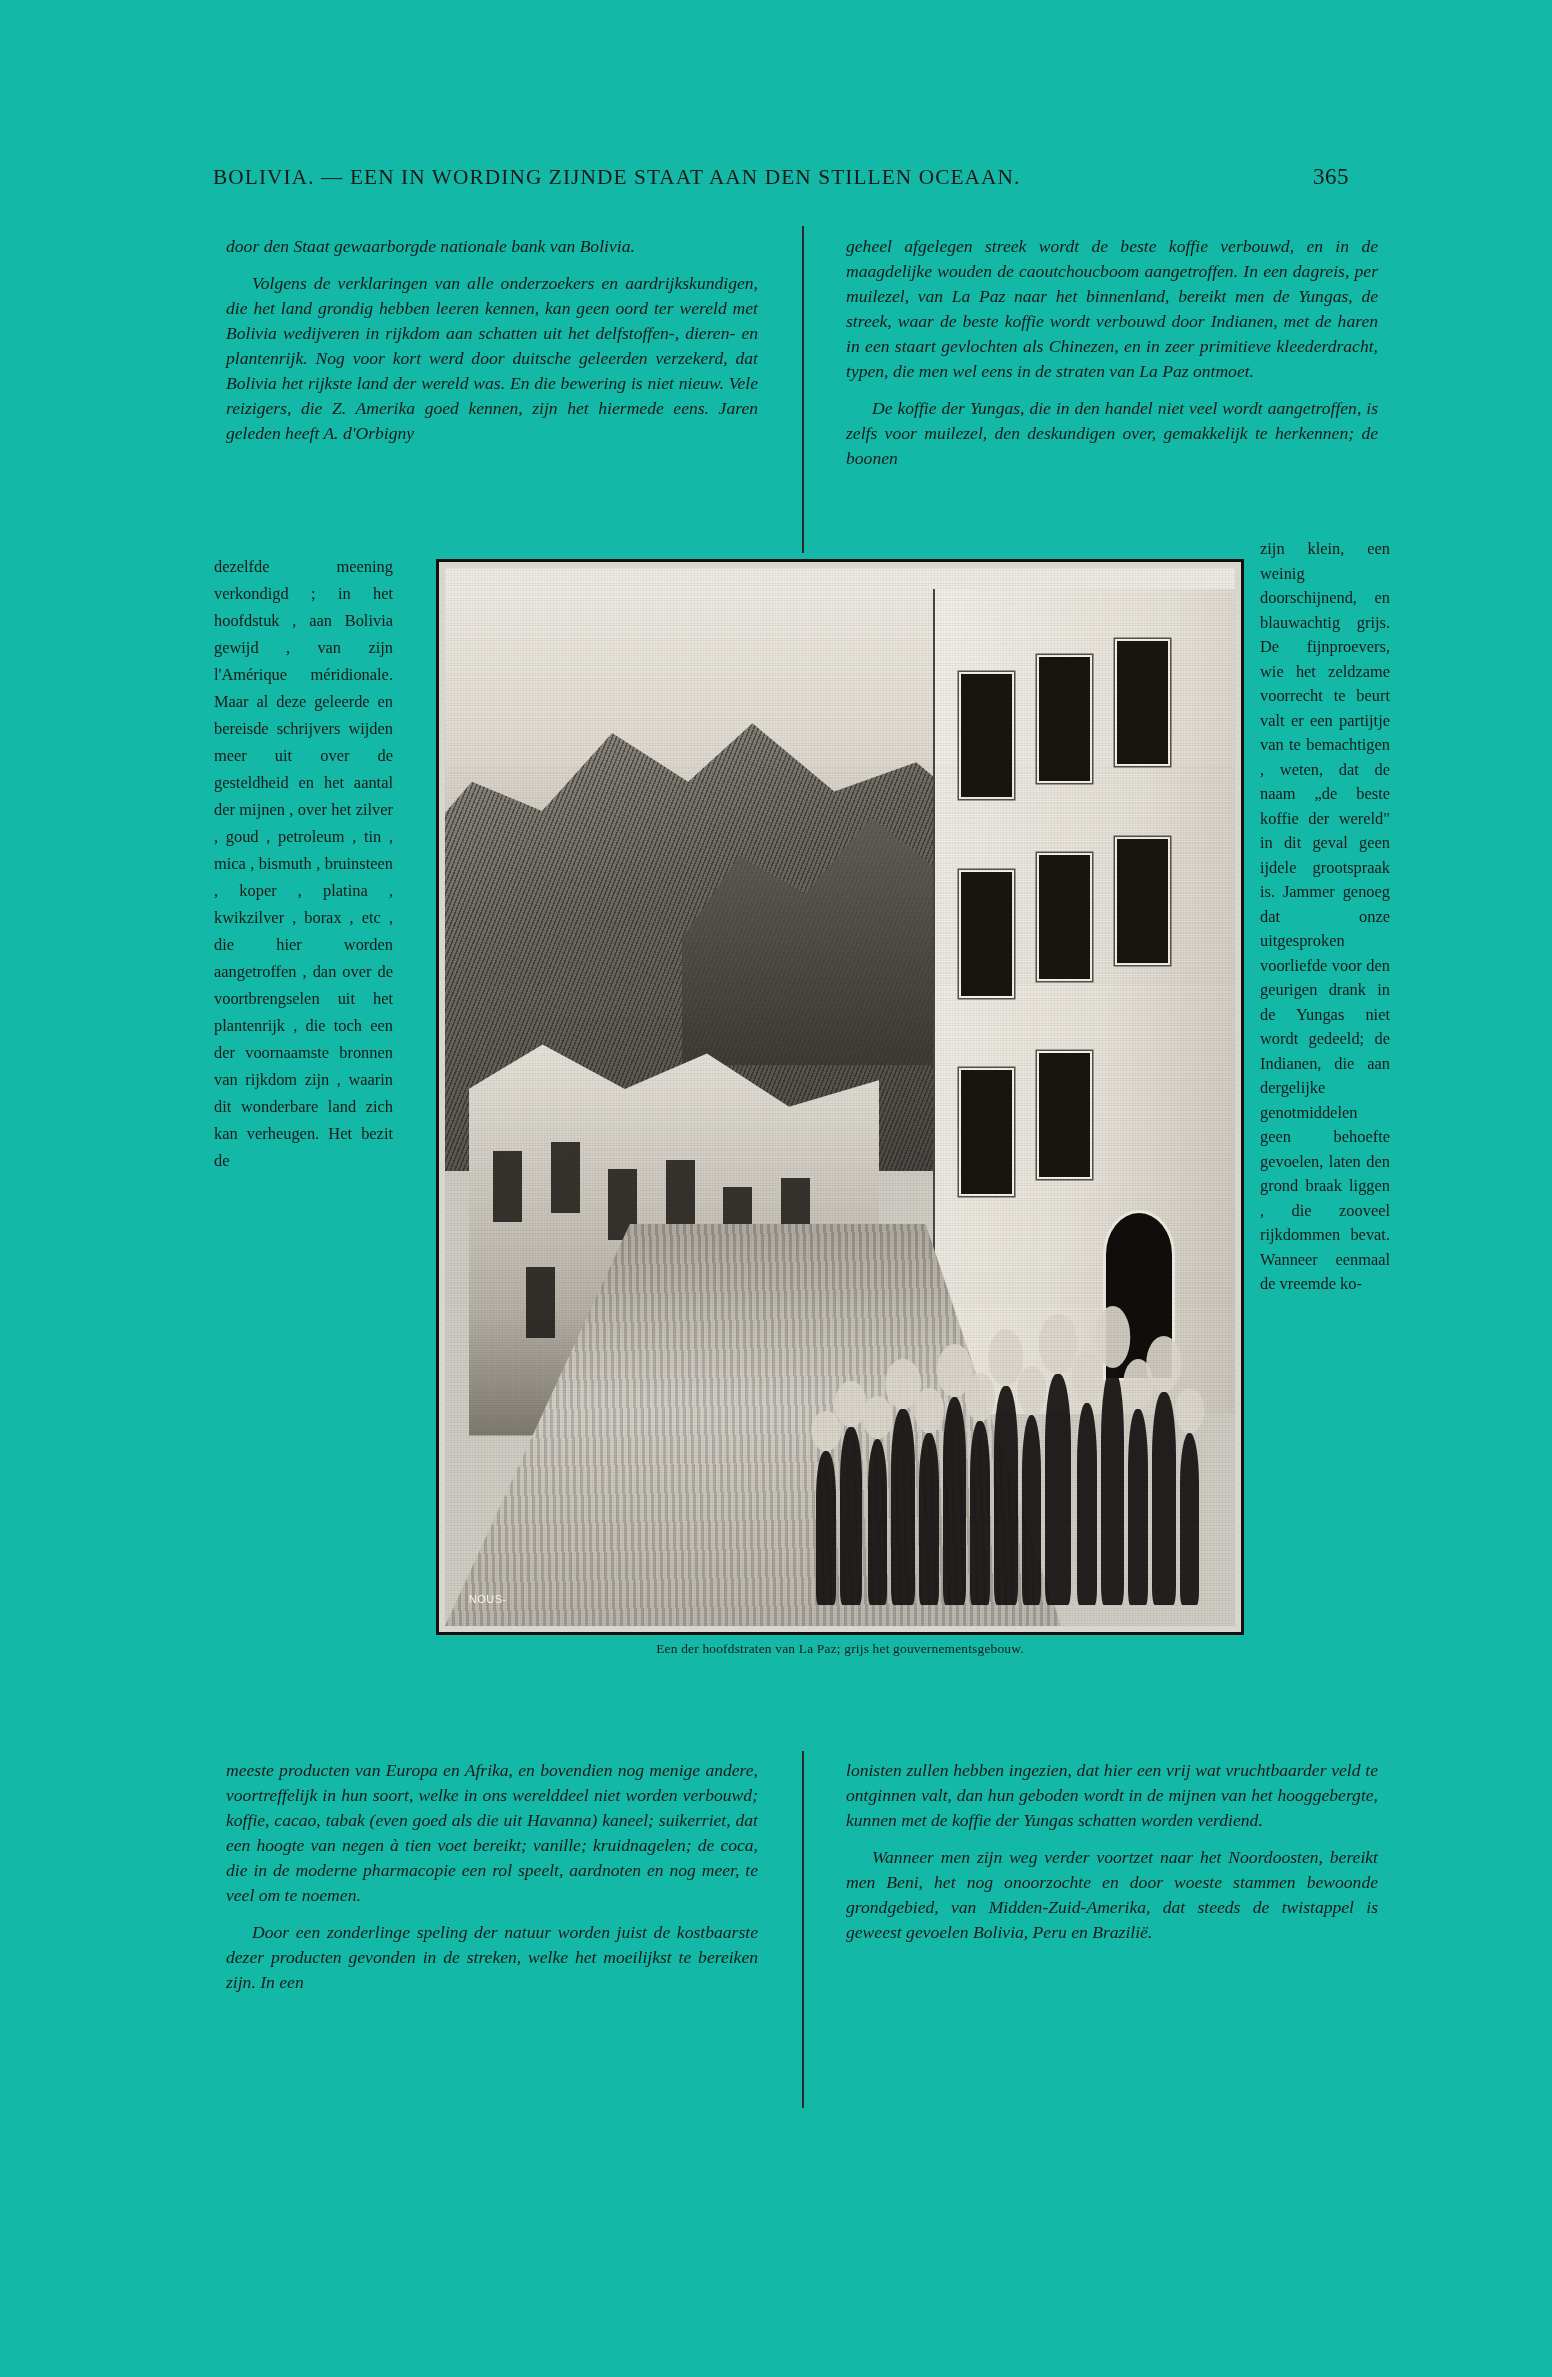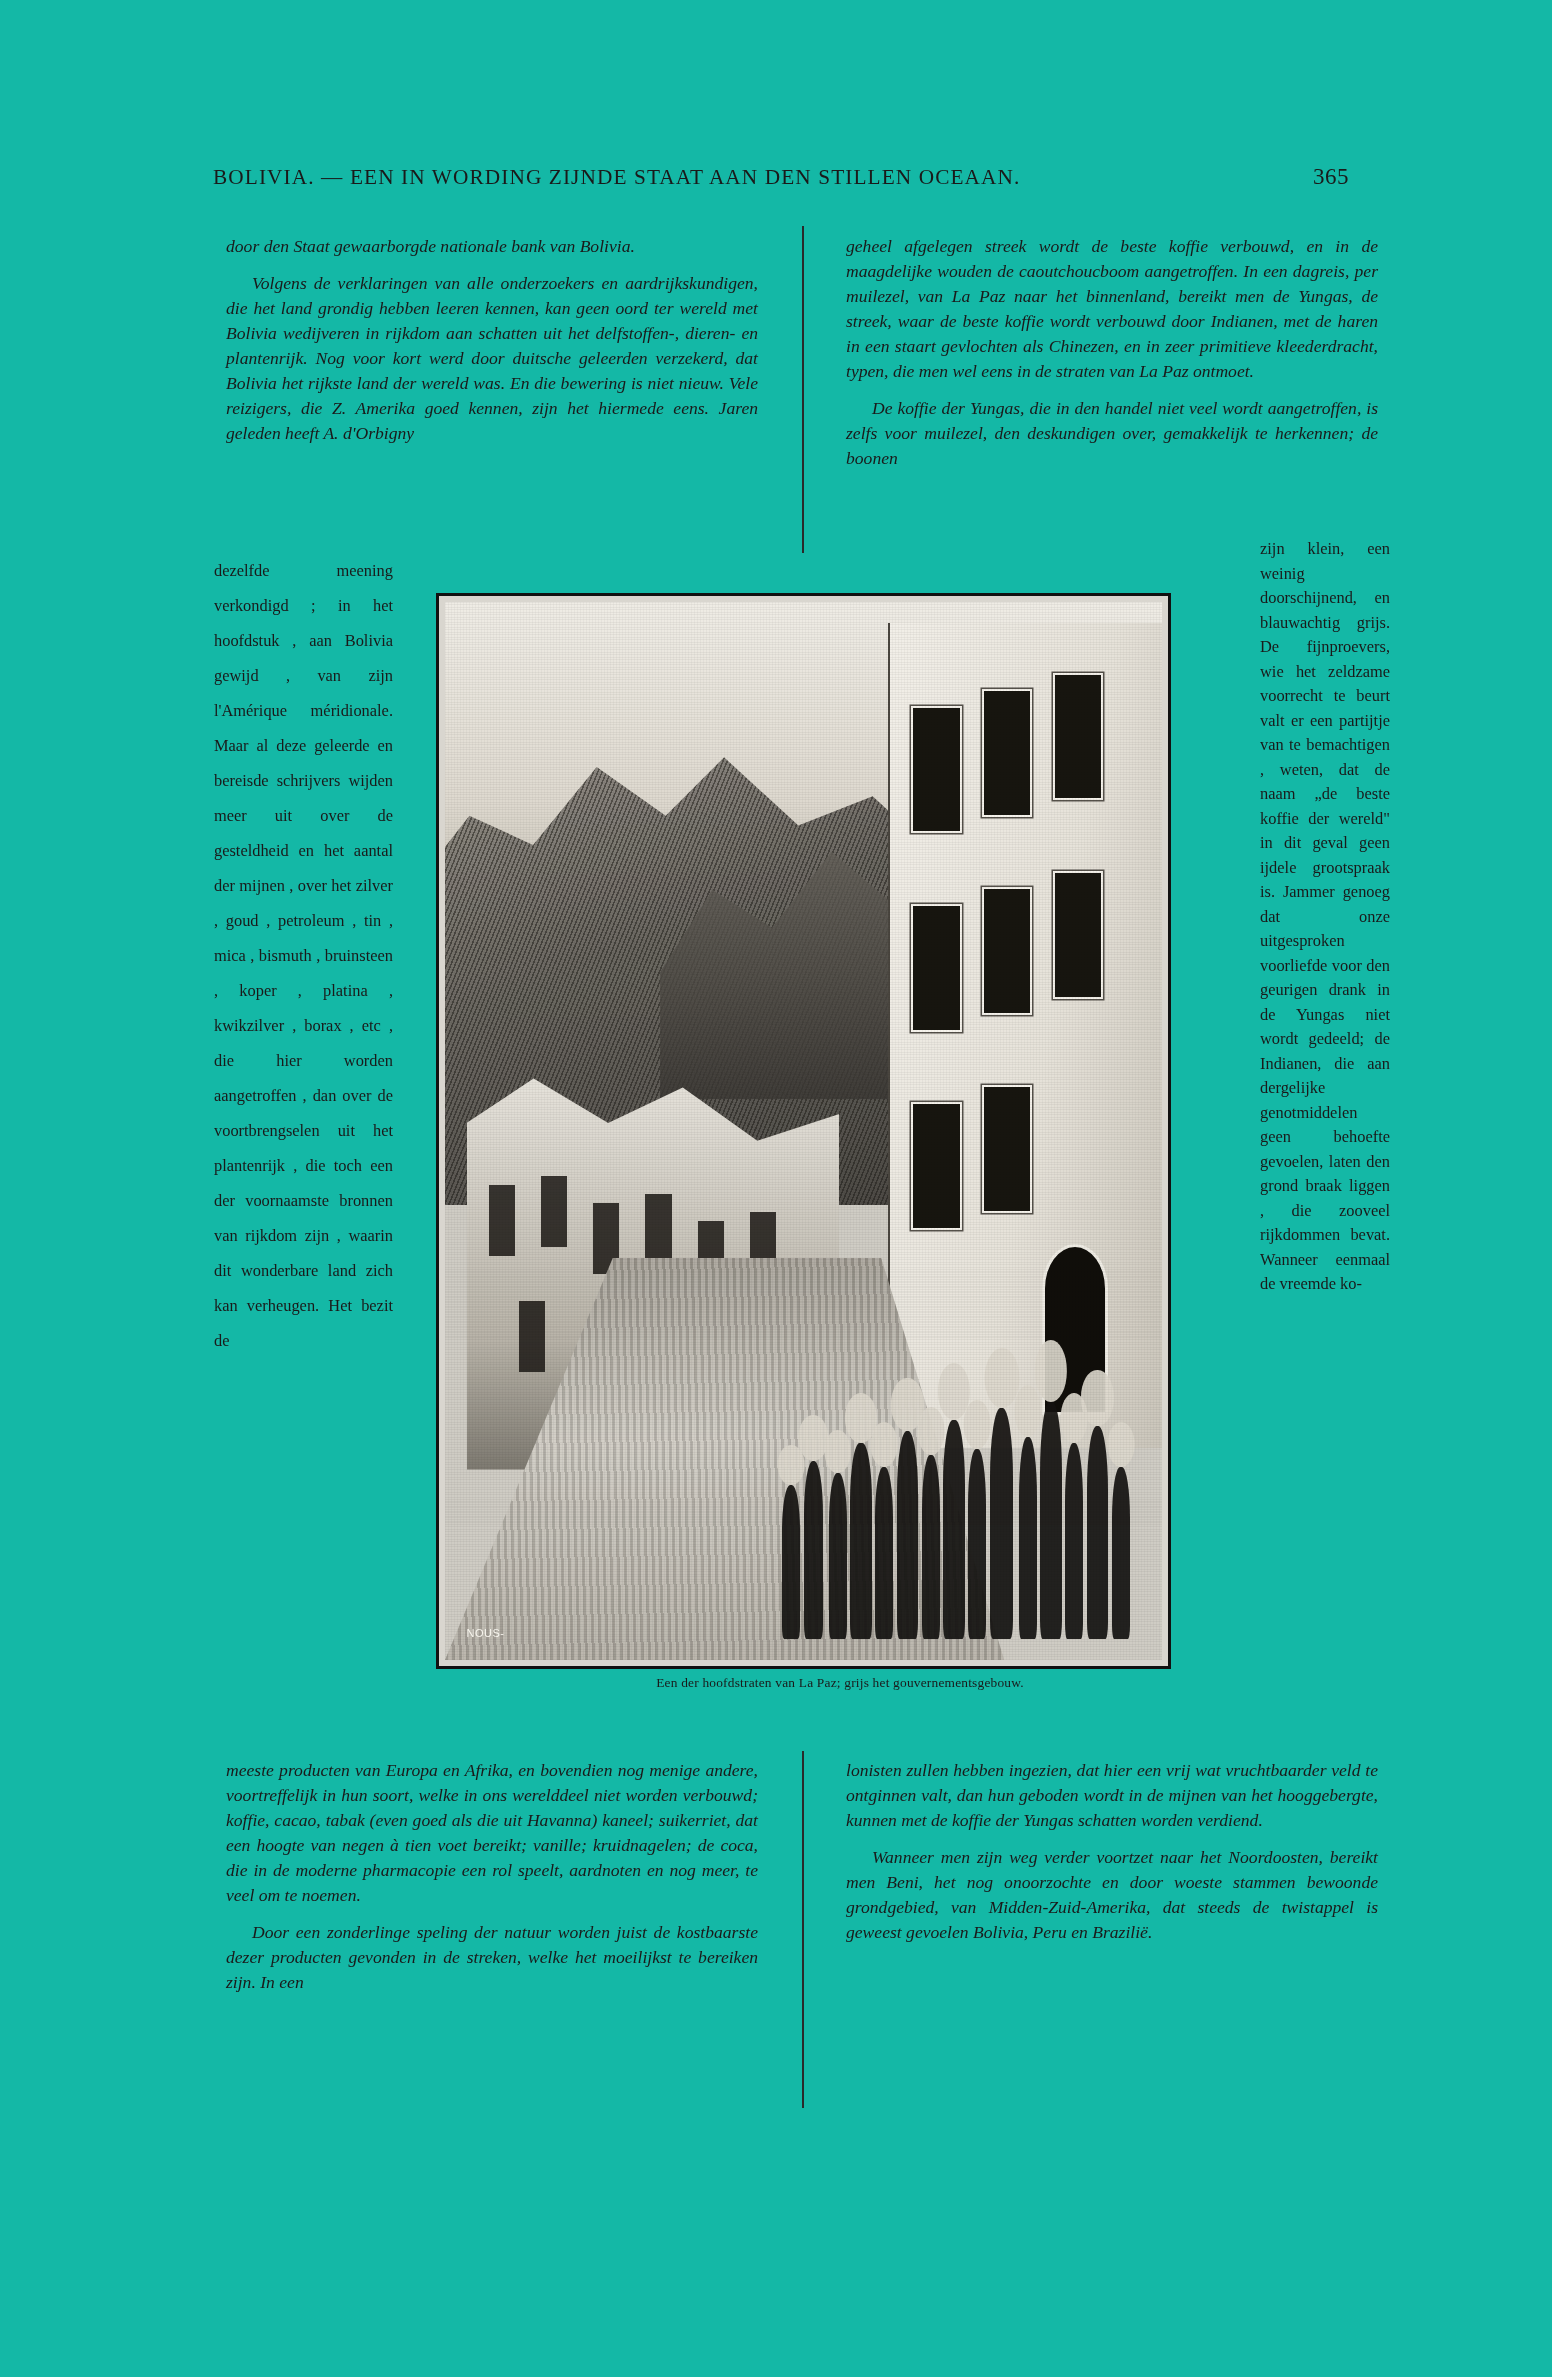--- a/index.html
+++ b/index.html
@@ -70,21 +70,21 @@
   .right-top {
     left: 834px;
     top: 222px;
     width: 556px;
   }
   .left-narrow {
     left: 214px;
     top: 553px;
     width: 179px;
     font-size: 16.4px;
-    line-height: 35px;
+    line-height: 27px;
   }
   .right-narrow {
     left: 1260px;
     top: 537px;
     width: 130px;
     font-size: 16.4px;
     line-height: 24.5px;
   }
   .left-bottom {
     left: 214px;
@@ -109,22 +109,22 @@
   }
   .rule-bottom {
     left: 802px;
     top: 1751px;
     height: 357px;
   }
   
   .figure {
     position: absolute;
     left: 436px;
-    top: 593px;
-    width: 735px;
+    top: 559px;
+    width: 808px;
     height: 1076px;
   }
   .figure-frame {
     position: absolute;
     inset: 0;
     border: 3px solid #111;
     background: #d9d6cf;
     overflow: hidden;
   }
   .fig-inner {

